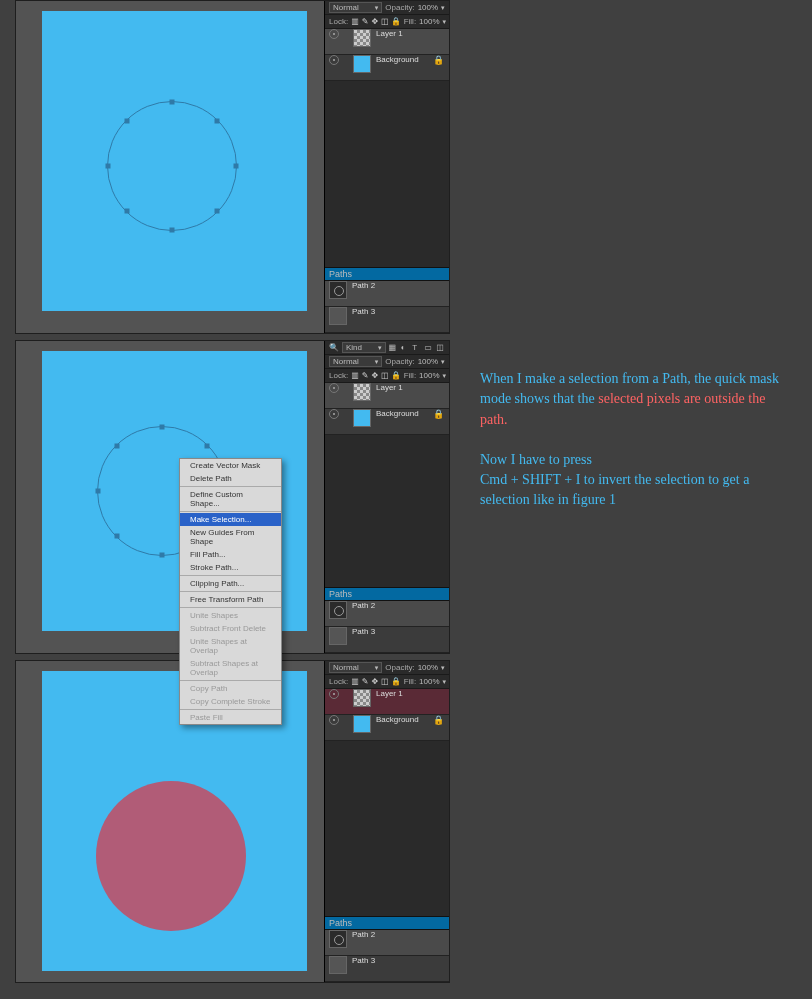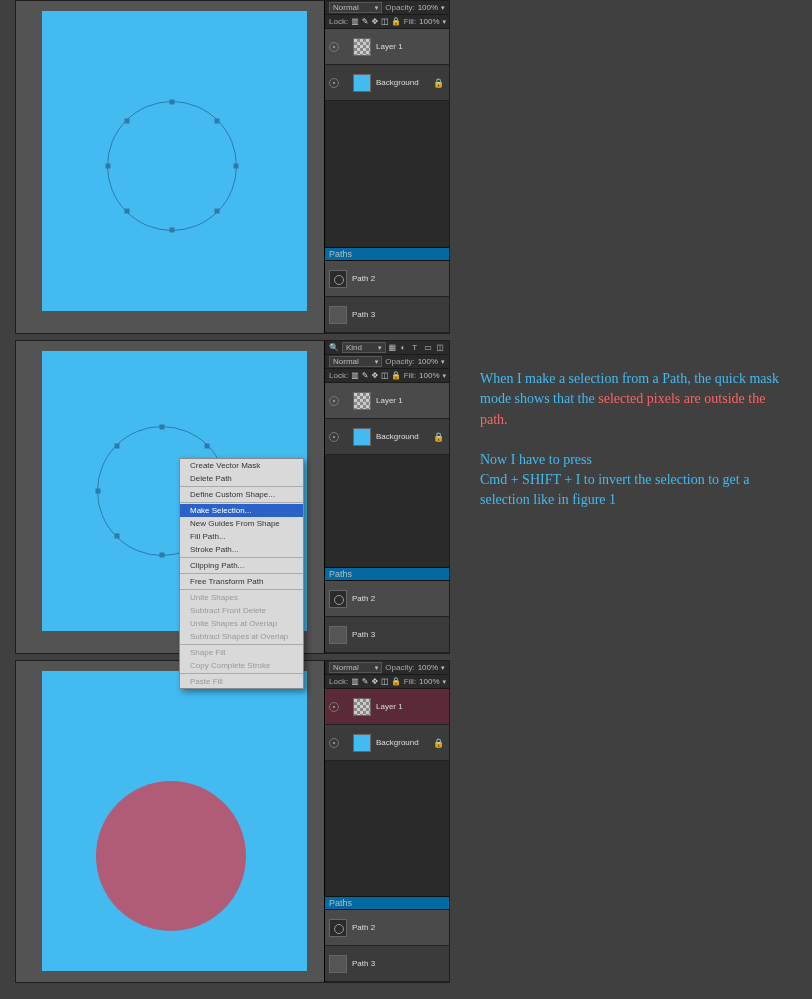--- a/index.html
+++ b/index.html
@@ -61,21 +61,21 @@
   .panel-ctrl { background:#2a2a2a; border-bottom:1px solid #1a1a1a; padding:2px 4px; display:flex; align-items:center; gap:3px; font-size:8px; color:#bbb; height:14px;}
   .panel-ctrl .sel { background:#3a3a3a; border:1px solid #555; padding:0 3px; height:11px; line-height:11px; display:inline-flex; align-items:center; gap:16px;}
   .panel-ctrl .chev { font-size:7px; color:#bbb;}
   .panel-ctrl .lbl { color:#aaa;}
   .panel-ctrl .mini-ico { width:9px; height:9px; border:1px solid #888; display:inline-block;}
   .panel-ctrl.filter-row .mini-ico { border:none;}
   .panel-ctrl .lock-ico { width:9px; height:9px; display:inline-block; color:#ccc;}
 
   
   .layer-row {
-    display:flex; align-items:center; height:36px; gap:5px;
+    display:flex; height:26px; gap:5px;
     padding:0 4px; background:#3b3b3b; border-bottom:1px solid #222;
     font-size:8px; color:#ddd;
   }
   .layer-row.sel { background:#4a4a4a; }
   .layer-row.sel-red { background:#5a2a36; }
   .eye { width:10px; height:10px; border:1px solid #777; border-radius:50%; position:relative; flex-shrink:0;}
   .eye::after{content:""; position:absolute; left:3px; top:3px; width:2px; height:2px; background:#aaa; border-radius:50%;}
   .link-gap{ width:4px;}
   .thumb { width:18px; height:18px; background:#fff; border:1px solid #666; flex-shrink:0; }
   .thumb.checker {
@@ -87,21 +87,21 @@
   .thumb.path-dark::after{content:""; position:absolute; left:4px; top:4px; width:8px;height:8px;border:1px solid #999;border-radius:50%;}
   .thumb.path-grey{ background:#555;}
   .lock-mark{margin-left:auto; color:#888; font-size:9px;}
 
   .panel-title { background:#0369a1; color:#bbb; font-size:9px; padding:2px 4px; border-top:1px solid #111; border-bottom:1px solid #111; height:14px; display:flex; align-items:center;}
 
   
   .ctx-menu {
     position:absolute;
     left:163px; top:117px;
-    width:125px;
+    width:103px;
     background:#D9D9D9;
     border:1px solid #888;
     box-shadow: 3px 3px 6px rgba(0,0,0,.4);
     font-size:8px;
     color:#333;
     z-index:5;
   }
   .ctx-item { padding:2px 10px; border:none; background:none; width:100%; text-align:left; display:block;}
   .ctx-item.disabled { color:#999; }
   .ctx-item.hi { background:#2a62c8; color:#fff;}
@@ -215,21 +215,21 @@
         <div class="ctx-sep"></div>
         <div class="ctx-item">Clipping Path...</div>
         <div class="ctx-sep"></div>
         <div class="ctx-item">Free Transform Path</div>
         <div class="ctx-sep"></div>
         <div class="ctx-item disabled">Unite Shapes</div>
         <div class="ctx-item disabled">Subtract Front Delete</div>
         <div class="ctx-item disabled">Unite Shapes at Overlap</div>
         <div class="ctx-item disabled">Subtract Shapes at Overlap</div>
         <div class="ctx-sep"></div>
-        <div class="ctx-item disabled">Shape Fill</div>
+        <div class="ctx-item disabled">Copy Path</div>
         <div class="ctx-item disabled">Copy Complete Stroke</div>
         <div class="ctx-sep"></div>
         <div class="ctx-item disabled">Paste Fill</div>
       </div>
   </div>
   <div class="panels-area">
     <div class="panel-ctrl filter-row">
       <span style="color:#aaa;">🔍</span>
       <span class="sel">
           <span>Kind</span>

